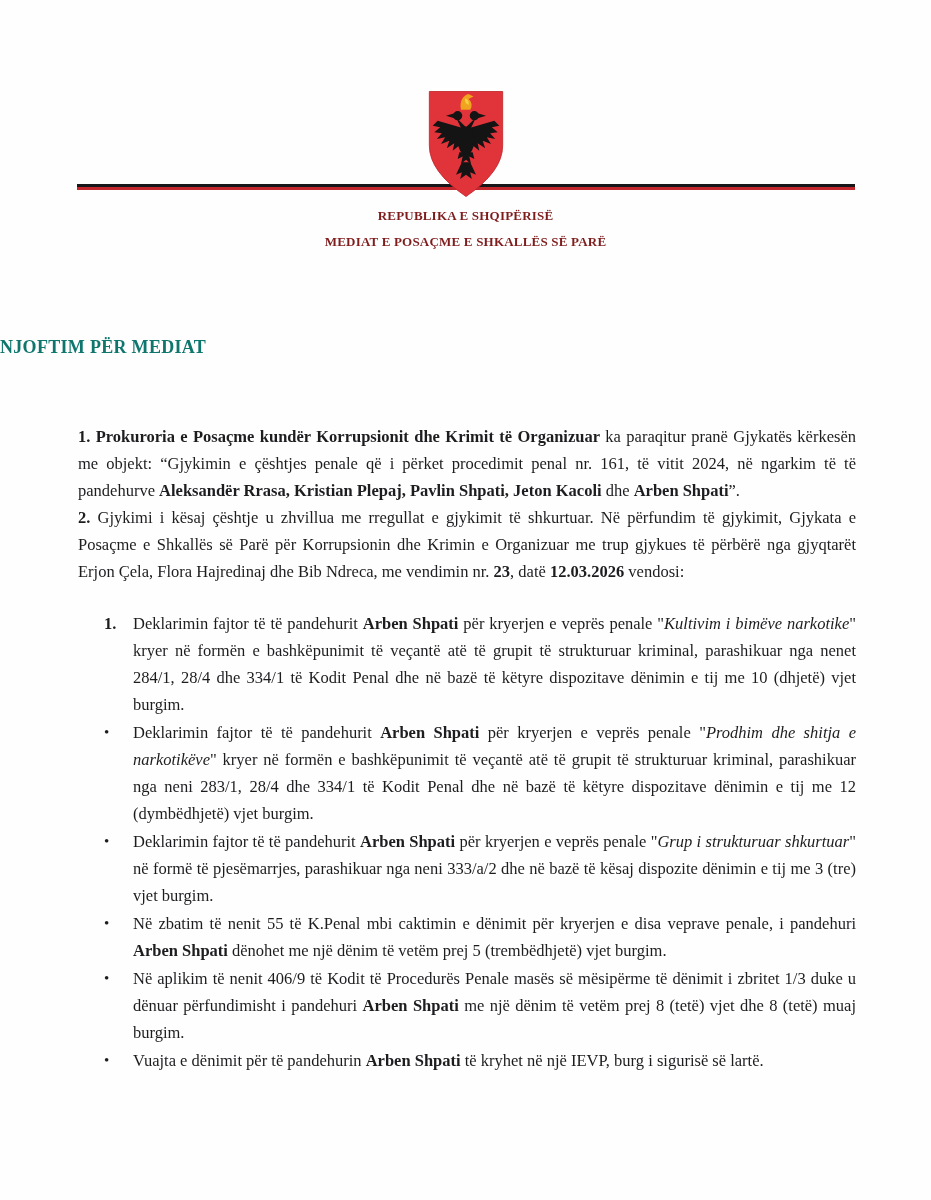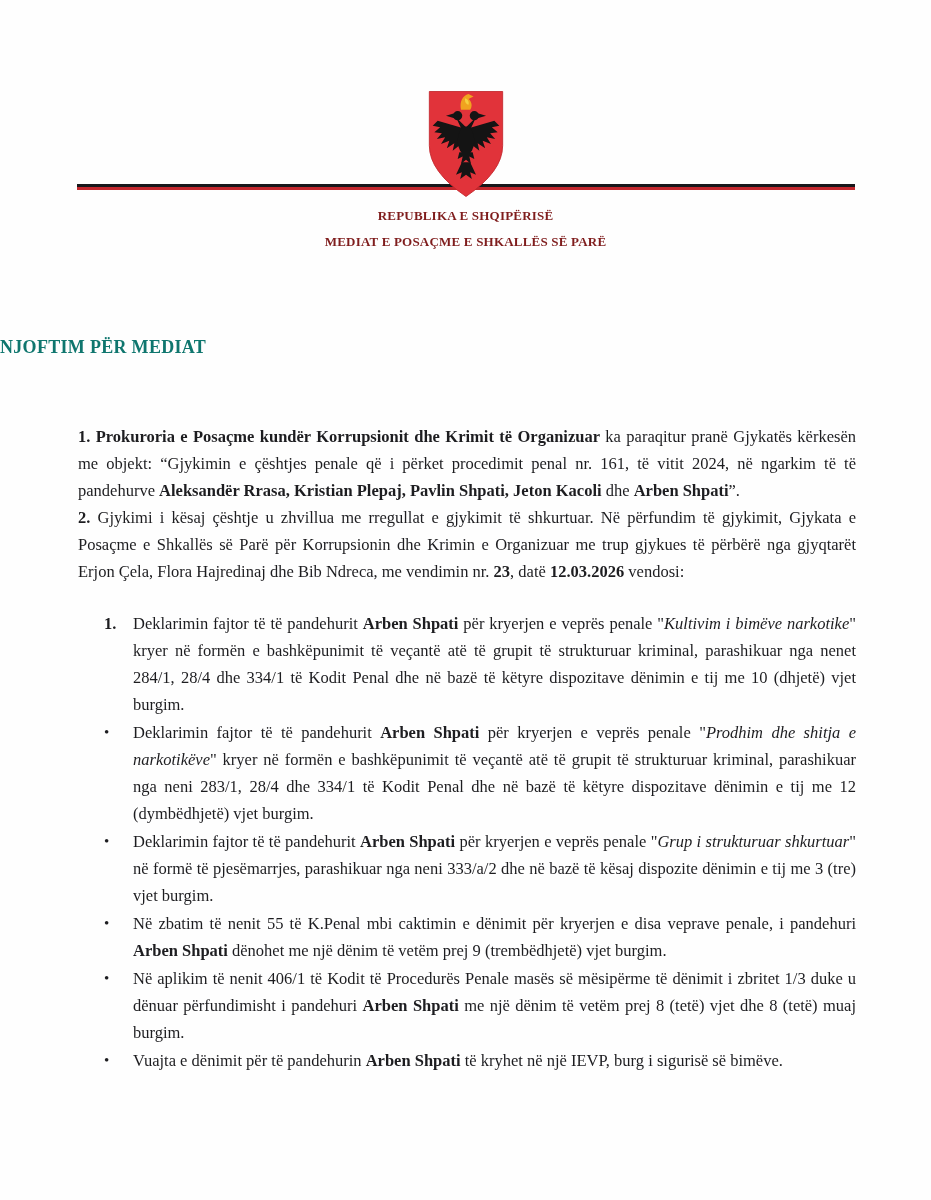--- a/index.html
+++ b/index.html
@@ -93,19 +93,19 @@
 
   <div class="body-copy">
     <div>
         <p class="para"><span class="b">1. Prokuroria e Posaçme kundër Korrupsionit dhe Krimit të Organizuar</span><span> ka paraqitur pranë Gjykatës kërkesën me objekt: “Gjykimin e çështjes penale që i përket procedimit penal nr. 161, të vitit 2024, në ngarkim të të pandehurve </span><span class="b">Aleksandër Rrasa, Kristian Plepaj, Pavlin Shpati, Jeton Kacoli</span><span> dhe </span><span class="b">Arben Shpati</span><span>”.</span></p>
         <p class="para"><span class="b">2.</span><span> Gjykimi i kësaj çështje u zhvillua me rregullat e gjykimit të shkurtuar. Në përfundim të gjykimit, Gjykata e Posaçme e Shkallës së Parë për Korrupsionin dhe Krimin e Organizuar me trup gjykues të përbërë nga gjyqtarët Erjon Çela, Flora Hajredinaj dhe Bib Ndreca, me vendimin nr. </span><span class="b">23</span><span>, datë </span><span class="b">12.03.2026</span><span> vendosi:</span></p>
       </div>
     <div class="decision-list">
         <div class="li"><span class="marker b">1.</span><span><span>Deklarimin fajtor të të pandehurit </span><span class="b">Arben Shpati</span><span> për kryerjen e veprës penale "</span><span class="i">Kultivim i bimëve narkotike</span><span>" kryer në formën e bashkëpunimit të veçantë atë të grupit të strukturuar kriminal, parashikuar nga nenet 284/1, 28/4 dhe 334/1 të Kodit Penal dhe në bazë të këtyre dispozitave dënimin e tij me 10 (dhjetë) vjet burgim.</span></span></div>
         <div class="li"><span class="marker dot">•</span><span><span>Deklarimin fajtor të të pandehurit </span><span class="b">Arben Shpati</span><span> për kryerjen e veprës penale "</span><span class="i">Prodhim dhe shitja e narkotikëve</span><span>" kryer në formën e bashkëpunimit të veçantë atë të grupit të strukturuar kriminal, parashikuar nga neni 283/1, 28/4 dhe 334/1 të Kodit Penal dhe në bazë të këtyre dispozitave dënimin e tij me 12 (dymbëdhjetë) vjet burgim.</span></span></div>
         <div class="li"><span class="marker dot">•</span><span><span>Deklarimin fajtor të të pandehurit </span><span class="b">Arben Shpati</span><span> për kryerjen e veprës penale "</span><span class="i">Grup i strukturuar shkurtuar</span><span>" në formë të pjesëmarrjes, parashikuar nga neni 333/a/2 dhe në bazë të kësaj dispozite dënimin e tij me 3 (tre) vjet burgim.</span></span></div>
-        <div class="li"><span class="marker dot">•</span><span><span>Në zbatim të nenit 55 të K.Penal mbi caktimin e dënimit për kryerjen e disa veprave penale, i pandehuri </span><span class="b">Arben Shpati</span><span> dënohet me një dënim të vetëm prej 9 (trembëdhjetë) vjet burgim.</span></span></div>
-        <div class="li"><span class="marker dot">•</span><span><span>Në aplikim të nenit 406/1 të Kodit të Procedurës Penale masës së mësipërme të dënimit i zbritet 1/3 duke u dënuar përfundimisht i pandehuri </span><span class="b">Arben Shpati</span><span> me një dënim të vetëm prej 8 (tetë) vjet dhe 8 (tetë) muaj burgim.</span></span></div>
-        <div class="li"><span class="marker dot">•</span><span><span>Vuajta e dënimit për të pandehurin </span><span class="b">Arben Shpati</span><span> të kryhet në një IEVP, burg i sigurisë së bimëve.</span></span></div>
+        <div class="li"><span class="marker dot">•</span><span><span>Në zbatim të nenit 55 të K.Penal mbi caktimin e dënimit për kryerjen e disa veprave penale, i pandehuri </span><span class="b">Arben Shpati</span><span> dënohet me një dënim të vetëm prej 5 (trembëdhjetë) vjet burgim.</span></span></div>
+        <div class="li"><span class="marker dot">•</span><span><span>Në aplikim të nenit 406/9 të Kodit të Procedurës Penale masës së mësipërme të dënimit i zbritet 1/3 duke u dënuar përfundimisht i pandehuri </span><span class="b">Arben Shpati</span><span> me një dënim të vetëm prej 8 (tetë) vjet dhe 8 (tetë) muaj burgim.</span></span></div>
+        <div class="li"><span class="marker dot">•</span><span><span>Vuajta e dënimit për të pandehurin </span><span class="b">Arben Shpati</span><span> të kryhet në një IEVP, burg i sigurisë së lartë.</span></span></div>
       </div>
   </div>
 
 </div>
 
 </body></html>

